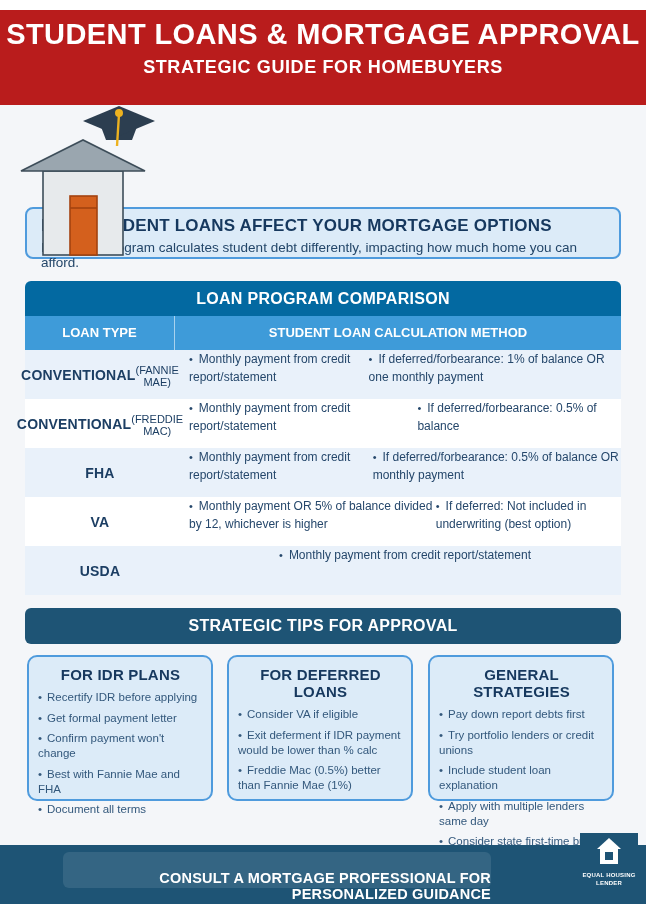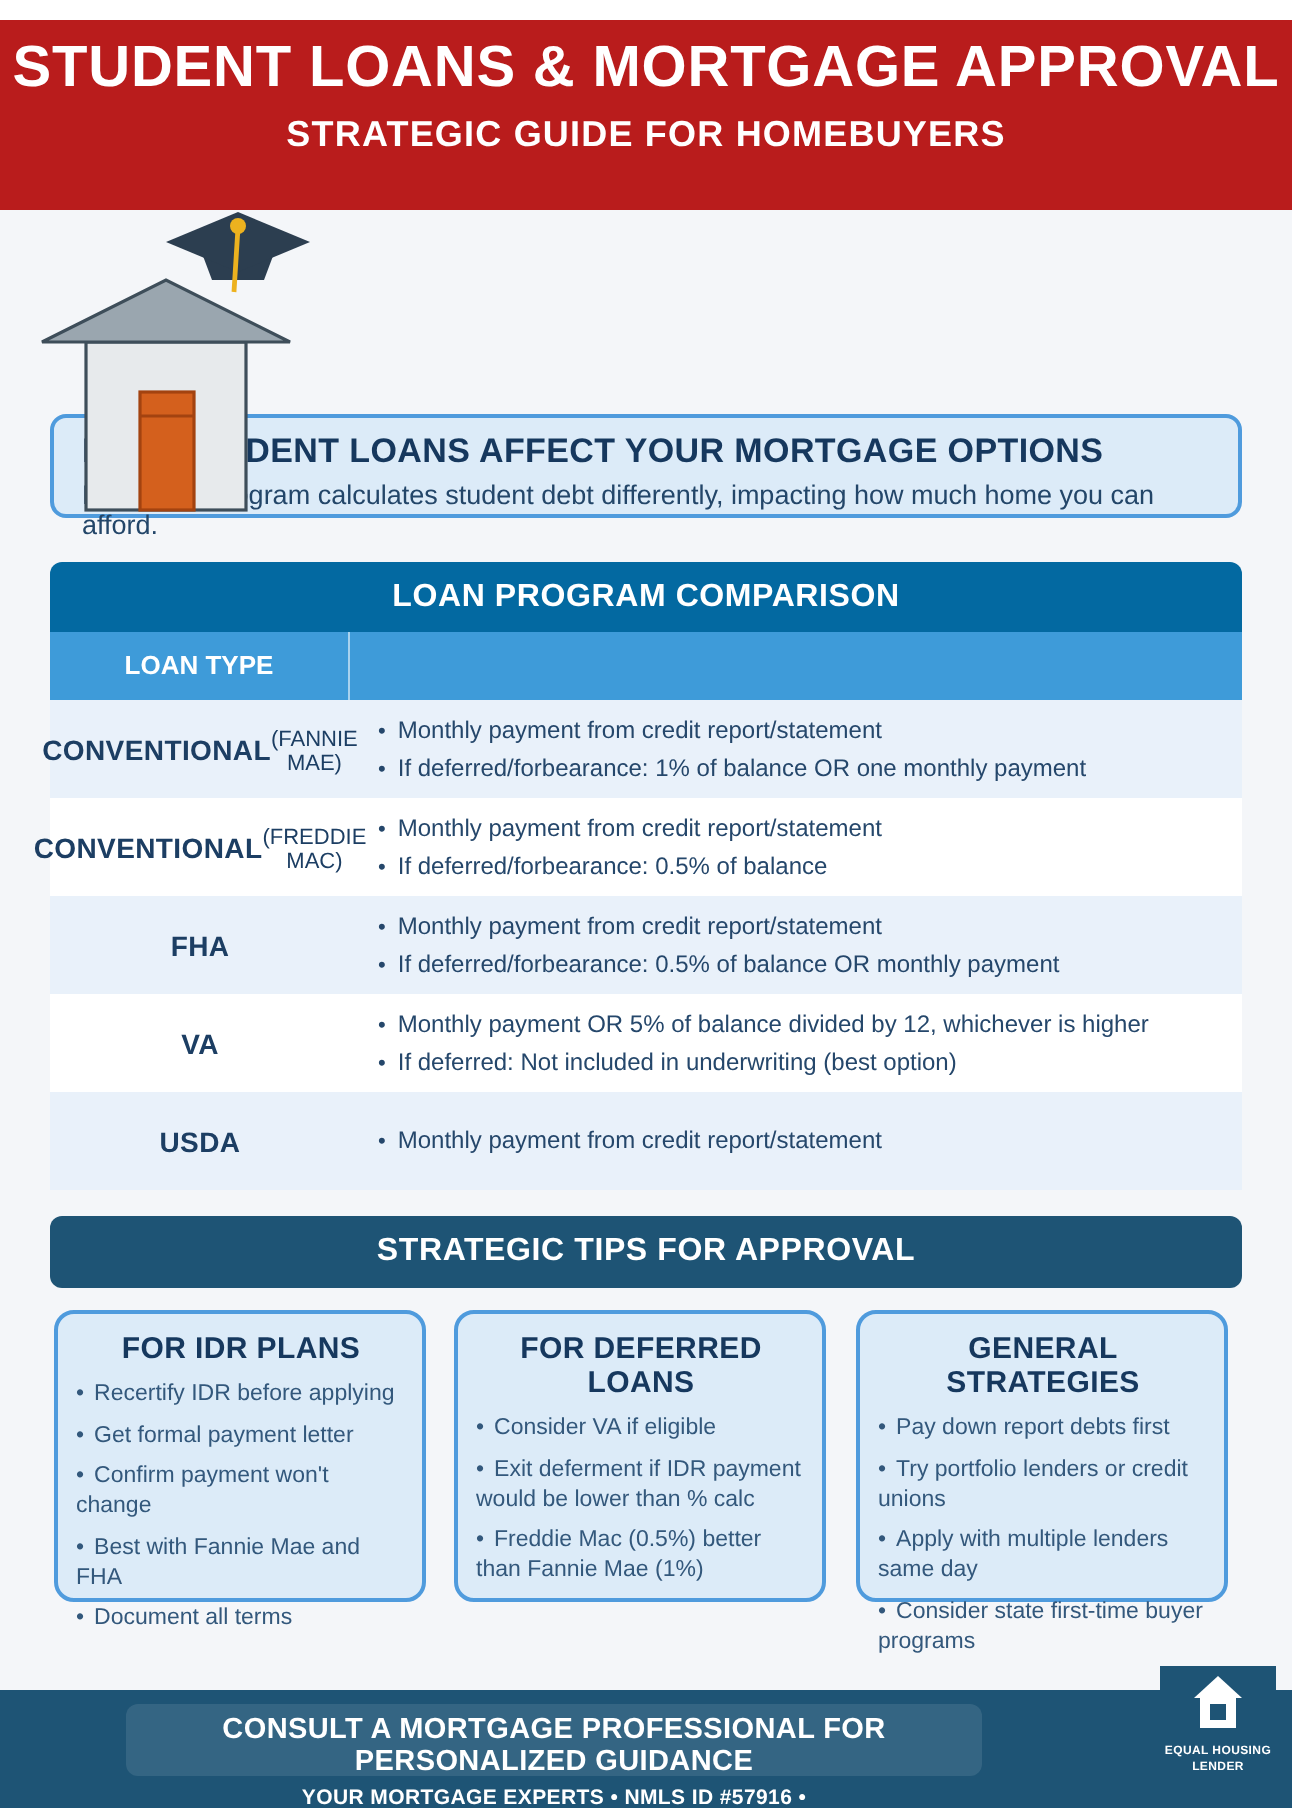--- a/index.html
+++ b/index.html
@@ -33,35 +33,35 @@
   .intro-box p  { font-size:13.5px; color:#234669; margin-top:4px; }
 
   
   .comp-title {
     position:absolute; left:25px; top:281px; width:596px; height:35px;
     background:#0369a1; border-radius:6px 6px 0 0; color:#fff;
     font-size:16px; font-weight:bold; text-align:center; line-height:35px; letter-spacing:0.3px;
   }
   .comp-head {
     position:absolute; left:25px; top:316px; width:596px; height:34px;
-    background:#3E9BD9; display:flex; color:#fff; font-weight:bold; font-size:13px;flex-direction:column;
+    background:#3E9BD9; display:flex; color:#fff; font-weight:bold; font-size:13px;
   }
   .comp-head .c1 { width:150px; text-align:center; line-height:34px; border-right:1px solid rgba(255,255,255,0.55); }
   .comp-head .c2 { flex:1; text-align:center; line-height:34px; }
   .comp-rows { position:absolute; left:25px; top:350px; width:596px; }
   .comp-row { display:flex; height:49px; background:#ffffff; }
   .comp-row.alt { background:#E9F1FA; }
   .comp-row .cell-loan {
     width:150px; display:flex; flex-direction:row; align-items:center; justify-content:center;
     color:#1C3E63; text-align:center;
   }
   .loan-name { font-size:14px; font-weight:bold; letter-spacing:0.2px; }
   .loan-sub  { font-size:11px; margin-top:2px; }
   .comp-row .cell-calc {
-    flex:1; display:flex; flex-direction:column; justify-content:center; padding-left:14px;
+    flex:1; display:flex; flex-direction:row; justify-content:center; padding-left:14px;
     color:#25476B; font-size:12px;
   }
   .bullet { line-height:18px; }
   .bullet::before { content:"\2022"; margin-right:6px; font-size:11px; }
 
   
   .tips-title {
     position:absolute; left:25px; top:608px; width:596px; height:36px;
     background:#1E5475; border-radius:6px; color:#fff;
     font-size:16px; font-weight:bold; text-align:center; line-height:36px; letter-spacing:0.3px;
@@ -75,21 +75,21 @@
   .tip-box.b2 { left:227px; }
   .tip-box.b3 { left:428px; }
   .tip-box h4 { font-size:15px; font-weight:bold; color:#16385E; text-align:center; margin-bottom:7px; letter-spacing:0.2px; }
   .tip-item { font-size:11.5px; color:#33587C; line-height:15px; margin-bottom:5.5px; }
   .tip-item::before { content:"\2022"; margin-right:5px; }
 
   
   .footer { position:absolute; left:0; top:845px; width:646px; height:59px; background:#1E5475; color:#fff; }
   .footer-box {
     position:absolute; left:63px; top:7px; width:428px; height:36px;
-    background:rgba(255,255,255,0.10); border-radius:6px; text-align:center; padding-top:5px;
+    background:rgba(255,255,255,0.10); border-radius:6px; text-align:right; padding-top:18px;
   }
   .footer-box .fl1 { font-size:14.5px; font-weight:bold; letter-spacing:0.2px; }
   .footer-box .fl2 { font-size:10.5px; font-weight:bold; margin-top:4px; letter-spacing:0.2px; }
   .footer .fl3 {
     position:absolute; left:0; width:582px; top:47px; 
     font-size:13px; font-weight:bold; color:#AFC8DA; letter-spacing:0.2px;margin-top:47px;
   }
   .ehl { position:absolute; right:8px; top:-12px; width:58px; height:66px; background:#1E5475; text-align:center; padding-top:4px; }
   .ehl-text { font-size:6px; font-weight:bold; color:#fff; line-height:8px; letter-spacing:0.2px; }
 </style>
@@ -198,20 +198,21 @@
     <h4>FOR DEFERRED LOANS</h4>
     <div class="tip-item">Consider VA if eligible</div>
     <div class="tip-item">Exit deferment if IDR payment would be lower than % calc</div>
     <div class="tip-item">Freddie Mac (0.5%) better than Fannie Mae (1%)</div>
   </div>
 
   <div class="tip-box b3">
     <h4>GENERAL STRATEGIES</h4>
     <div class="tip-item">Pay down report debts first</div>
     <div class="tip-item">Try portfolio lenders or credit unions</div>
+    <div class="tip-item">Include student loan explanation</div>
     <div class="tip-item">Apply with multiple lenders same day</div>
     <div class="tip-item">Consider state first-time buyer programs</div>
   </div>
 
   <div class="footer">
     <div class="footer-box">
       <div class="fl1">CONSULT A MORTGAGE PROFESSIONAL FOR PERSONALIZED GUIDANCE</div>
       <div class="fl2">YOUR MORTGAGE EXPERTS • NMLS ID #57916 • WWW.MYLOUISVILLEKENTUCKYMORTGAGE.COM</div>
     </div>
     <div class="fl3">WWW.NMLSCONSUMERACCESS.ORG • NOT A GOVERNMENT AGENCY • NOT ENDORSED BY THE VA</div>

